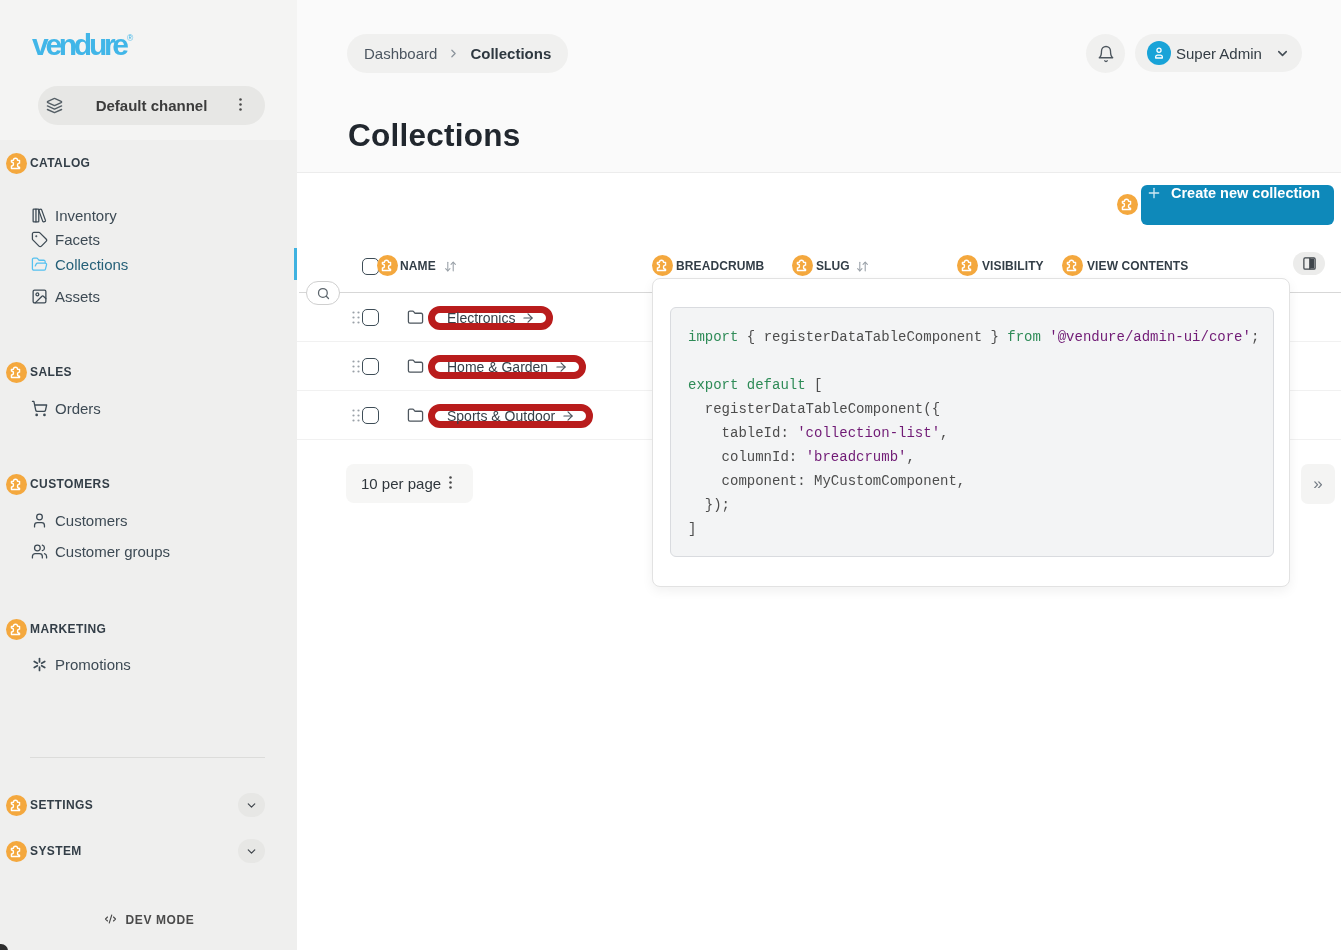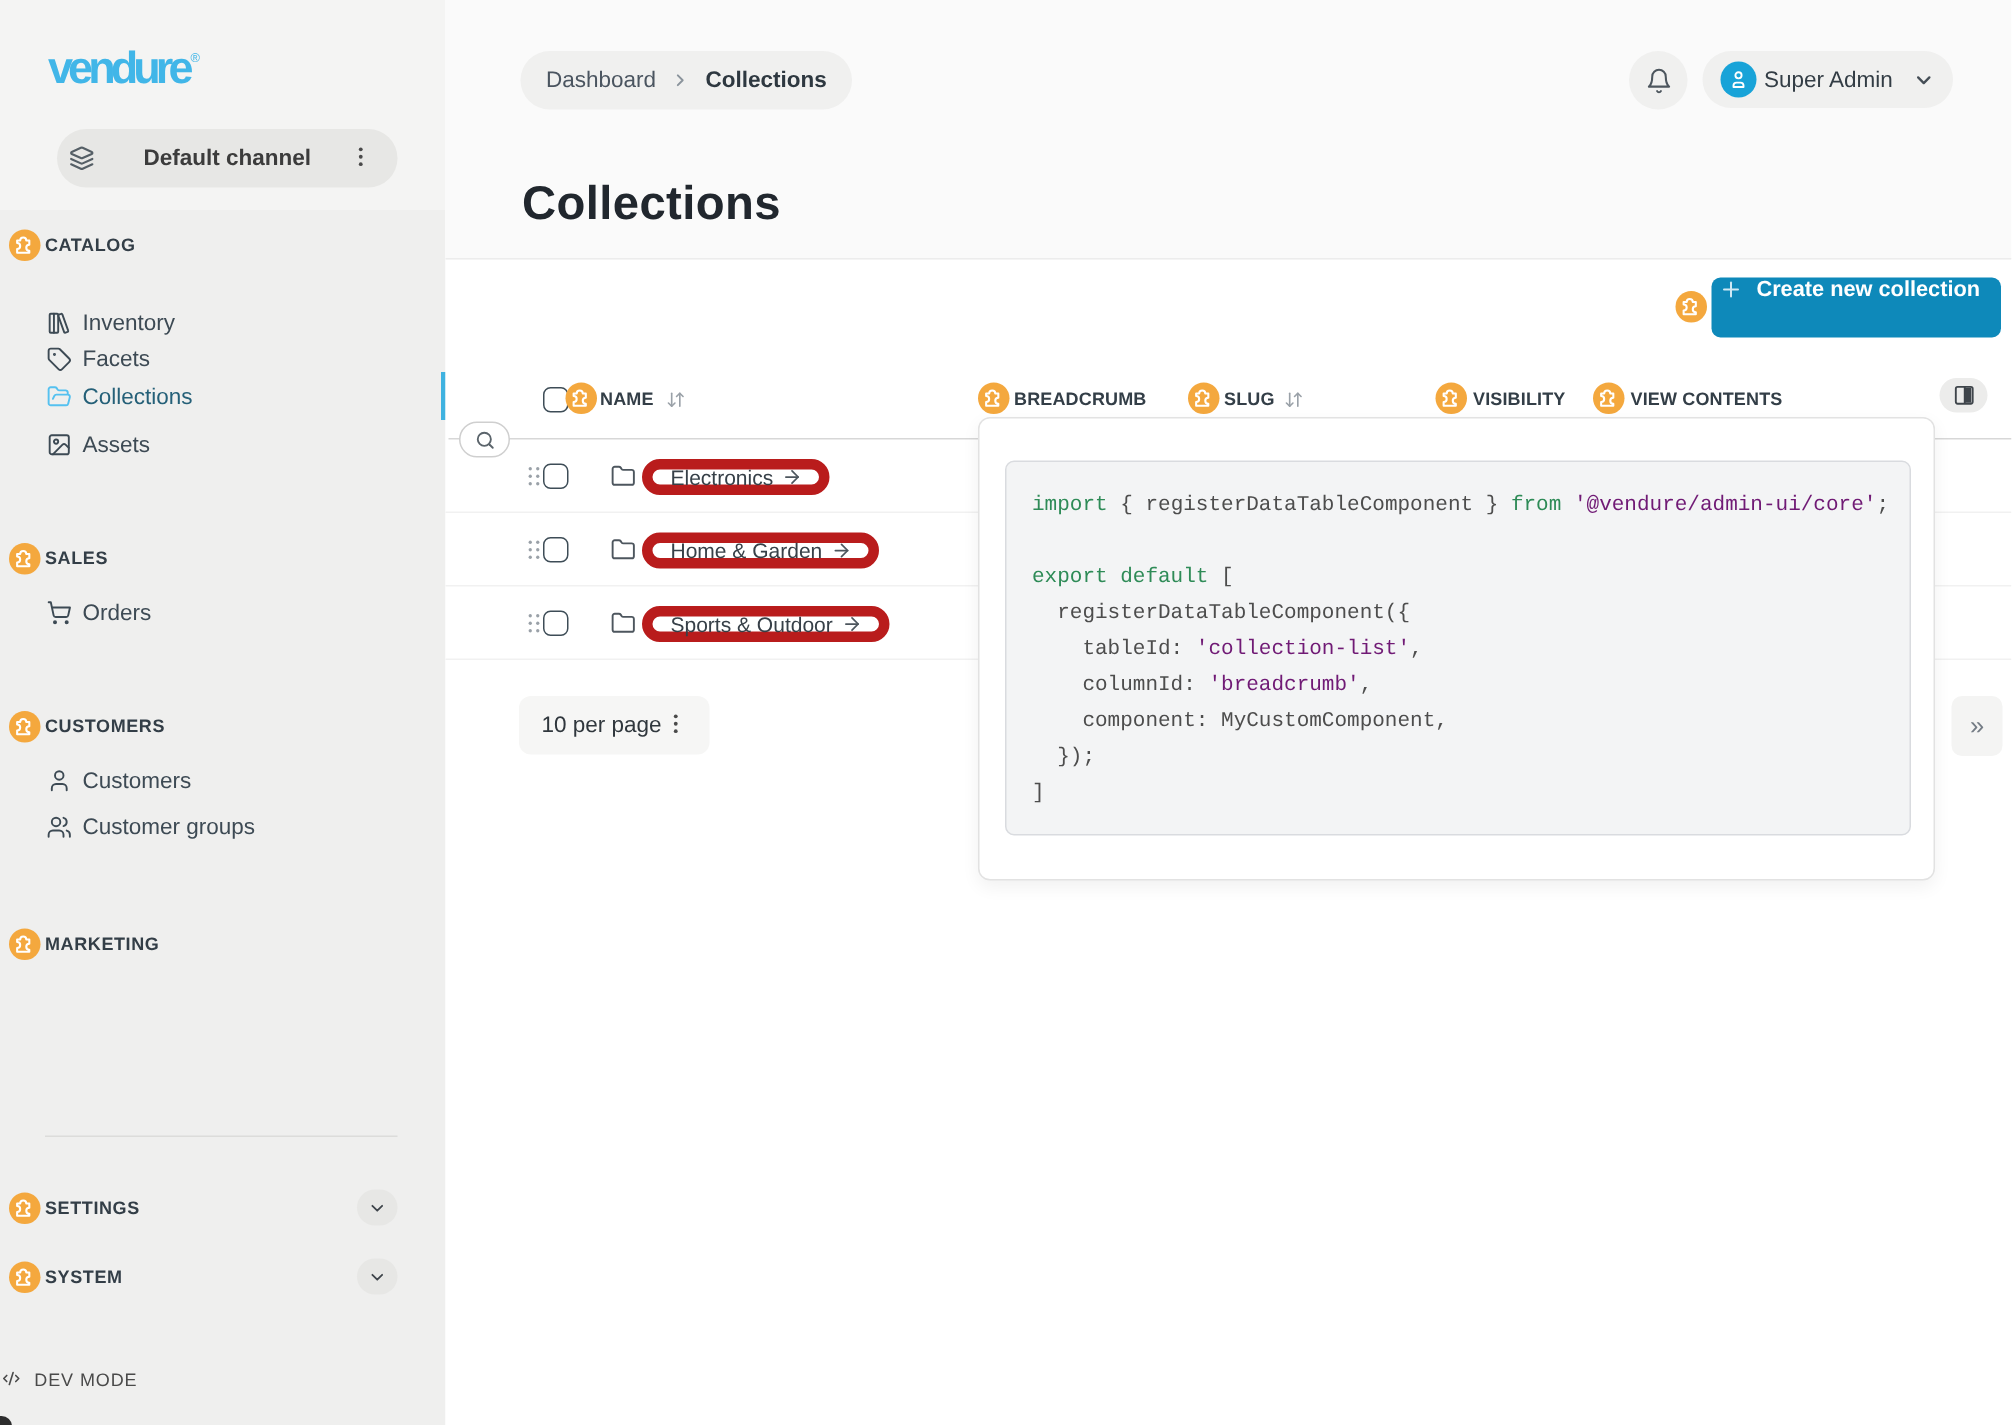--- a/index.html
+++ b/index.html
@@ -19,21 +19,21 @@
   .sechead { position:absolute; left:30px; font-size:12px; font-weight:700; color:#333e47; letter-spacing:.4px; line-height:21px; }
   .badge { position:absolute; width:21px; height:21px; border-radius:50%; background:#f4a83e; display:flex; align-items:center; justify-content:center; }
   .navitem { position:absolute; left:0; width:297px; height:32px; display:flex; align-items:center; }
   .navitem svg { position:absolute; left:31px; }
   .navitem .txt { position:absolute; left:55px; font-size:15px; color:#3d4a54; font-weight:500; }
   .navitem.active { }
   .navitem.active .txt { color:#256078; font-weight:500; }
   .navitem.active::after { content:""; position:absolute; right:0; top:0; width:3px; height:32px; background:#3fb2e0; }
   .chevbtn { position:absolute; width:27px; height:24px; left:238px; background:#e7e7e5; border-radius:12px; display:flex; align-items:center; justify-content:center; }
   #sep-line { left:30px; top:757px; width:235px; height:1px; background:#dcdcda; }
-  #devmode { left:0; top:913px; width:297px; text-align:left; font-size:12px; font-weight:400; color:#4a4a4a; letter-spacing:.6px; }
+  #devmode { left:0; top:913px; width:297px; text-align:center; font-size:12px; font-weight:700; color:#4a4a4a; letter-spacing:.6px; }
   #corner-dot { left:-6px; top:944px; width:14px; height:14px; border-radius:50%; background:#2d2d2d; }
 
   
   #main { left:297px; top:0; width:1044px; height:950px; background:#fff; }
   #mainhead { left:0; top:0; width:1044px; height:173px; background:#fafafa; border-bottom:1px solid #ececec; }
   #crumb { left:50px; top:34px; height:39px; background:#f0f0ef; border-radius:20px; display:flex; align-items:center; padding:0 17px; font-size:15px; }
   #crumb .c1 { color:#4b5560; }
   #crumb .sep { margin:0 10px; color:#8b949c; }
   #crumb .c2 { color:#2e3840; font-weight:600; }
   #bellbtn { left:789px; top:34px; width:39px; height:39px; border-radius:50%; background:#f0f0ef; display:flex; align-items:center; justify-content:center; }
@@ -184,20 +184,31 @@
       </svg>
       <span class="txt">Customer groups</span>
     </div>
 
   <span class="badge abs" style="left:5.5px; top:619px;">
       <svg width="13" height="13" viewBox="5.25 4.9 16 16" fill="none" stroke="#fff" stroke-width="1.7">
         <use href="#puzzle"></use>
       </svg>
     </span>
   <div class="sechead abs" style="top:619px;">MARKETING</div>
+  <div class="navitem abs" style="top:648.5px;">
+      <svg width="17" height="17" viewBox="0 0 24 24" fill="none" stroke="#3d4a54" stroke-width="2.4" stroke-linecap="round" stroke-linejoin="round">
+        <path d="M12 3.5v5"></path>
+        <path d="M12 15.5v5"></path>
+        <path d="m4.6 7.75 4.33 2.5"></path>
+        <path d="m15.07 13.75 4.33 2.5"></path>
+        <path d="m4.6 16.25 4.33-2.5"></path>
+        <path d="m15.07 10.25 4.33-2.5"></path>
+      </svg>
+      <span class="txt">Promotions</span>
+    </div>
 
   <span class="badge abs" style="left:5.5px; top:794.5px;">
       <svg width="13" height="13" viewBox="5.25 4.9 16 16" fill="none" stroke="#fff" stroke-width="1.7">
         <use href="#puzzle"></use>
       </svg>
     </span>
   <div class="sechead abs" style="top:794.5px;">SETTINGS</div>
   <div class="chevbtn abs" style="top:793px;">
       <svg width="13" height="13" viewBox="0 0 24 24" fill="none" stroke="#3f454b" stroke-width="2.2" stroke-linecap="round" stroke-linejoin="round">
         <path d="m6 9 6 6 6-6"></path>

